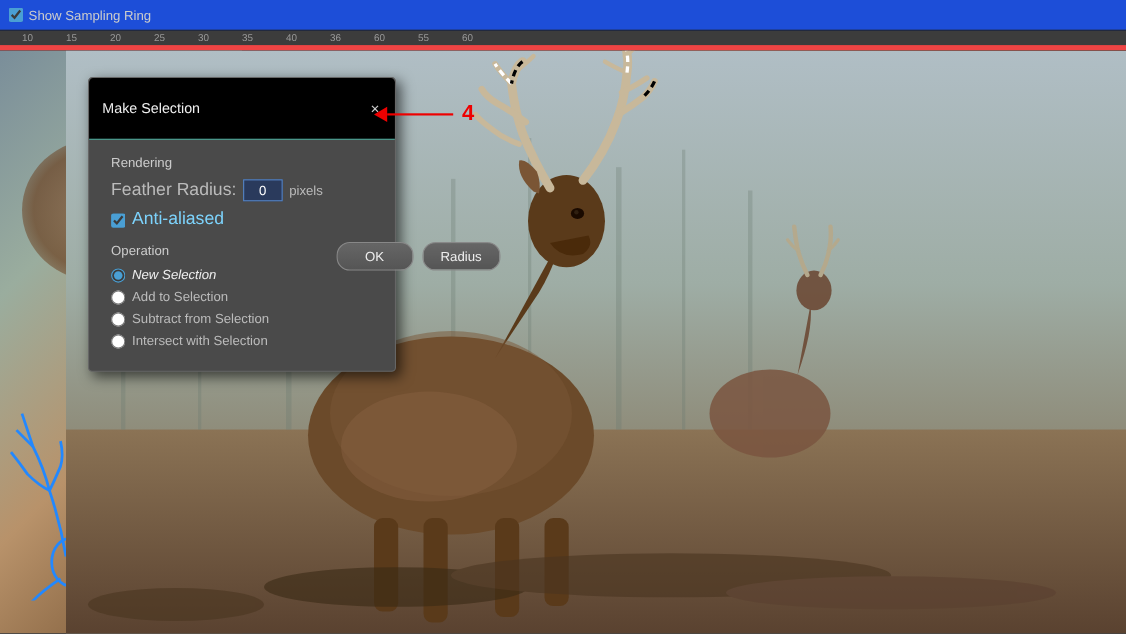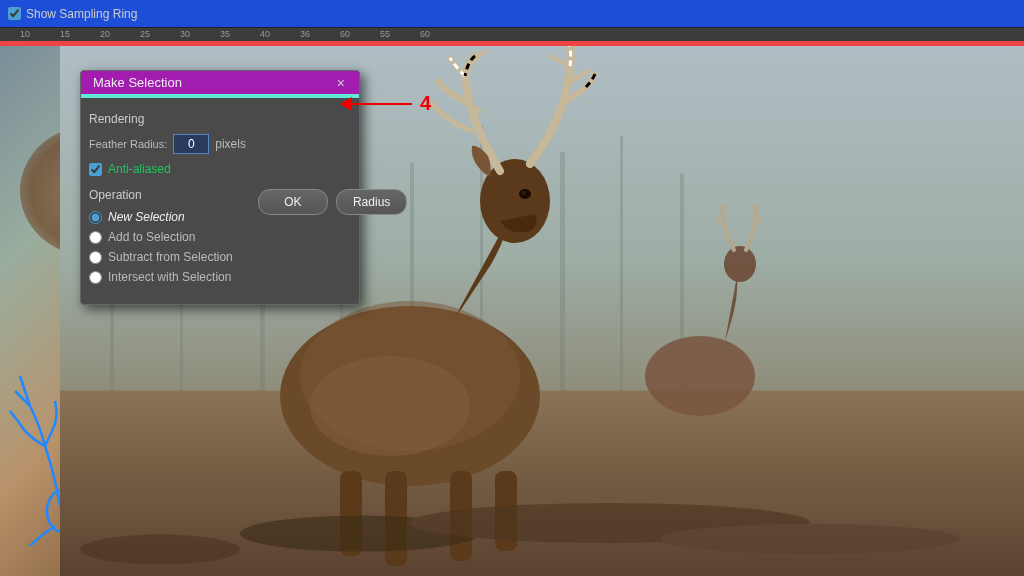--- a/index.html
+++ b/index.html
@@ -115,47 +115,47 @@
 
     .dialog {
       background: #4a4a4a;
       border: 1px solid #666;
       border-radius: 4px;
       width: 280px;
       box-shadow: 4px 4px 12px rgba(0,0,0,0.6);
     }
 
     .dialog-header {
-      background: #a21caf;
-      padding: 4px 12px;
+      background: #000000;
+      padding: 20px 12px;
       display: flex;
       align-items: center;
       justify-content: space-between;
-      border-bottom: 4px solid #5eead4;
+      border-bottom: 1px solid #5eead4;
       border-radius: 4px 4px 0 0;
     }
 
     .dialog-title {
       color: #eee;
       font-size: 13px;
       font-weight: normal;
     }
 
     .dialog-close {
       color: #ccc;
       cursor: pointer;
       font-size: 14px;
       background: none;
       border: none;
       padding: 0 2px;
       line-height: 1;
     }
 
     .dialog-body {
-      padding: 14px 8px;
+      padding: 14px 20px;
       display: flex;
       gap: 12px;
     }
 
     .dialog-left {
       flex: 1;
     }
 
     .dialog-right {
       display: flex;
@@ -174,21 +174,21 @@
 
     .field-row {
       display: flex;
       align-items: center;
       gap: 6px;
       margin-bottom: 8px;
     }
 
     .field-label {
       color: #bbb;
-      font-size: 11px;
+      font-size: 16px;
       white-space: nowrap;
     }
 
     .field-input {
       width: 36px;
       background: #2a3a5c;
       border: 1px solid #5585c5;
       color: #fff;
       font-size: 12px;
       padding: 2px 4px;
@@ -208,22 +208,22 @@
       margin-bottom: 12px;
     }
 
     .checkbox-row input[type="checkbox"] {
       accent-color: #4a9fd4;
       width: 13px;
       height: 13px;
     }
 
     .checkbox-label {
-      color: #22c55e;
-      font-size: 12px;
+      color: #7dd3fc;
+      font-size: 16px;
     }
 
     .operation-section {
       margin-top: 4px;
     }
 
     .radio-row {
       display: flex;
       align-items: center;
       gap: 6px;

